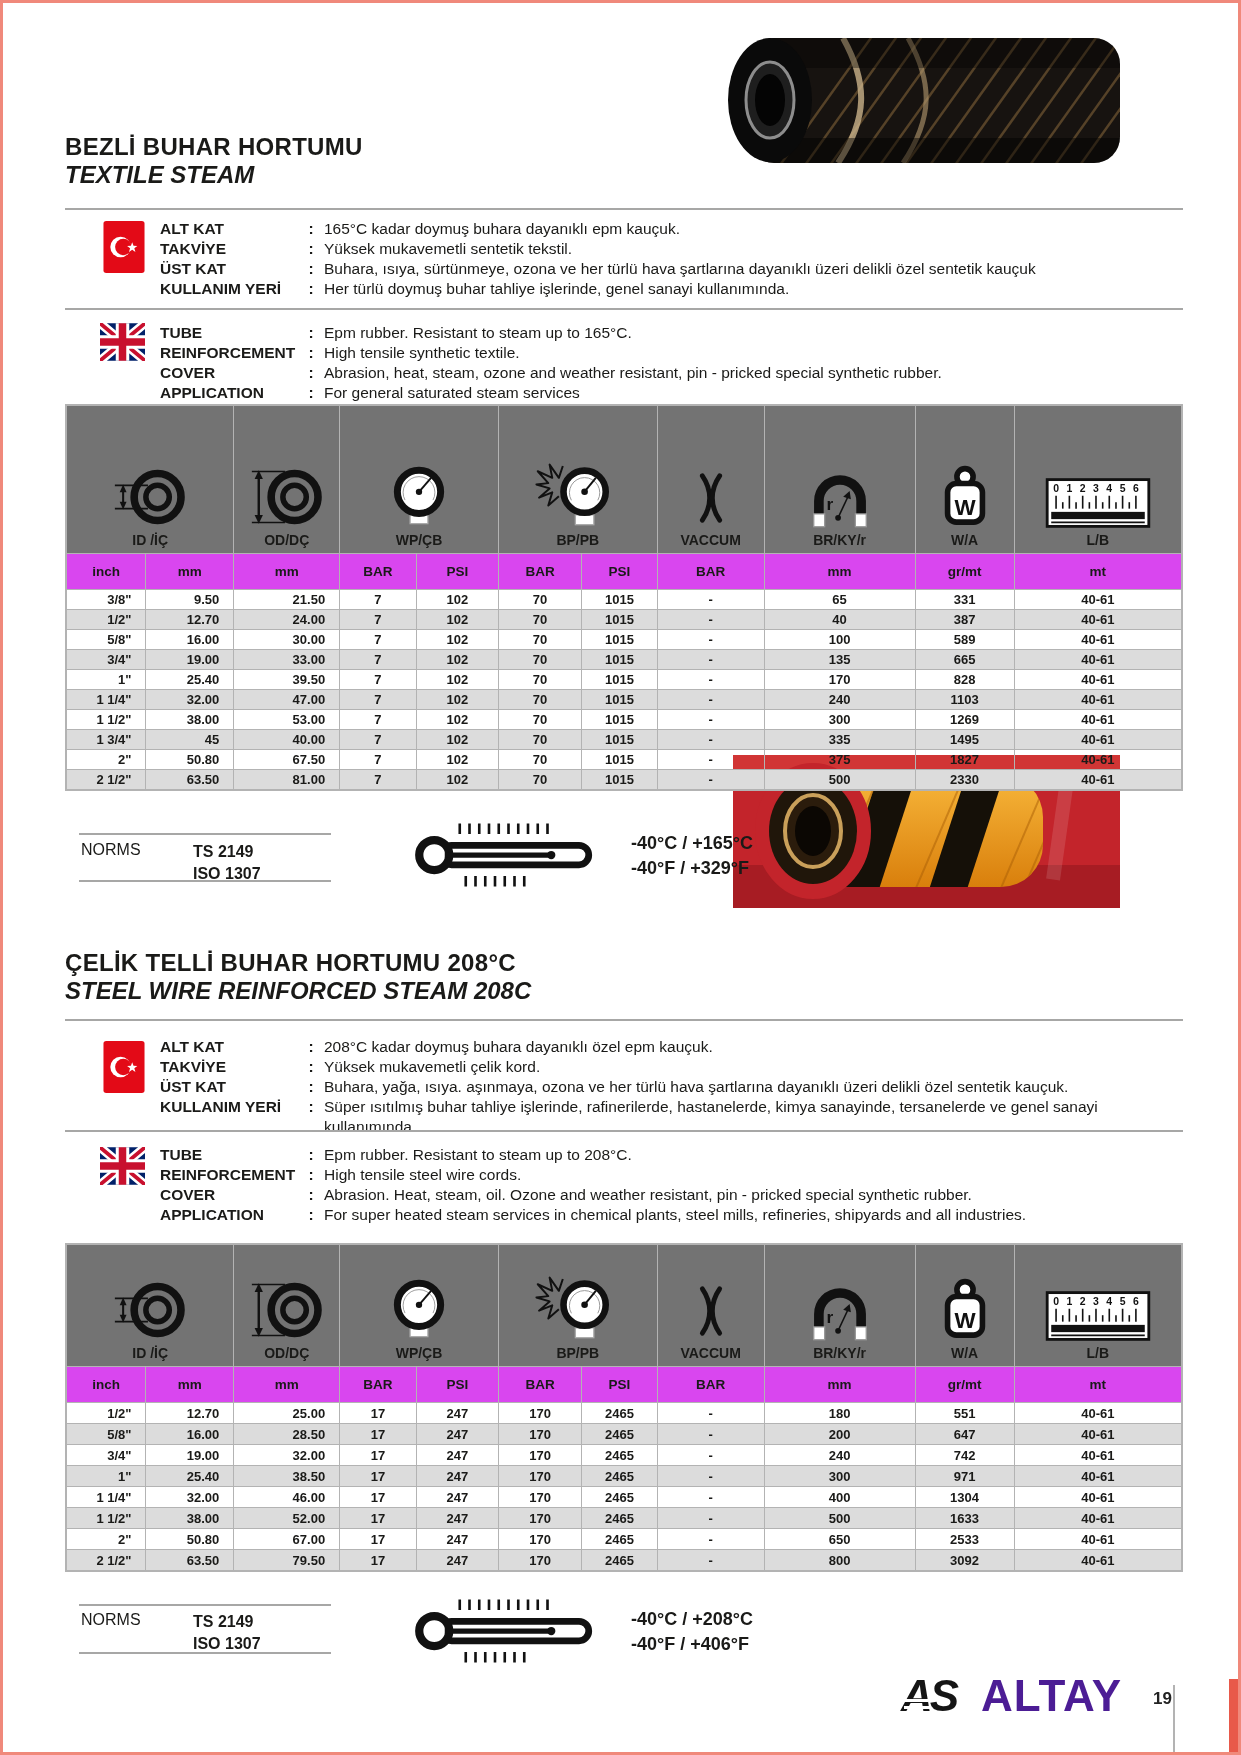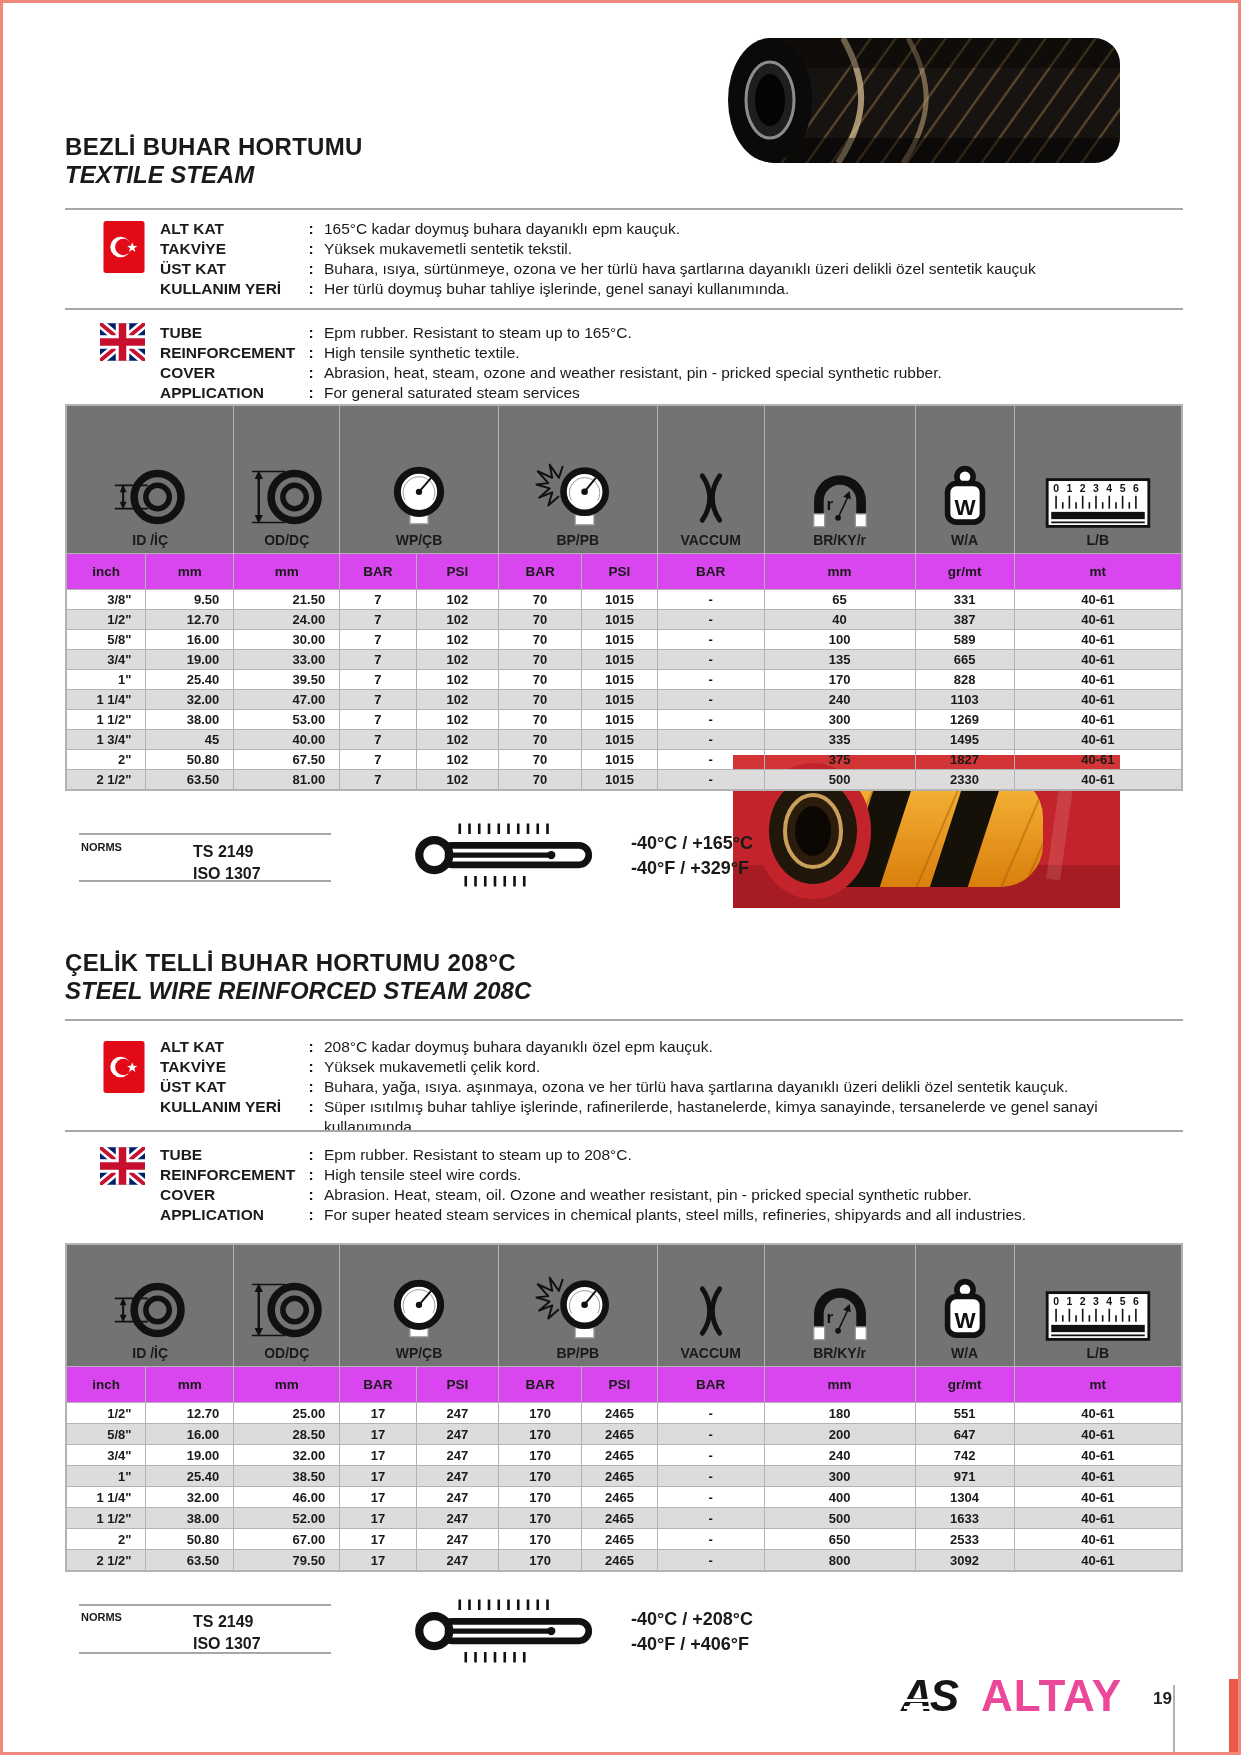--- a/index.html
+++ b/index.html
@@ -31,28 +31,28 @@
   .weight-icon{width:56px;height:64px}
   .length-ruler-icon{width:110px;height:50px}
   .collabel{font-size:14px;font-weight:700;margin-top:4px}
   tr.units td{height:33px;background:#d946ef;font-weight:700;font-size:13.5px;text-align:center}
   tbody td{font-weight:700;font-size:13px;text-align:center;padding:0}
   .t-a tbody td{height:19px}
   .t-b tbody td{height:20px}
   tbody tr:nth-child(even){background:#dcdcdc}
   tbody td:nth-child(1),tbody td:nth-child(2),tbody td:nth-child(3){text-align:right;padding-right:14px}
   .norms-row{display:flex;gap:40px}
-  .norms-label{font-weight:700;font-size:11px;width:72px}
+  .norms-label{font-weight:400;font-size:16px;width:72px}
   .norms-vals div{font-size:16px;font-weight:600;line-height:22px}
   .norms-line{position:absolute;width:252px;height:2px;background:#a7a7a6}
   .thermo{position:absolute;width:235px;height:72px}
   .temps{position:absolute;font-weight:700;font-size:18px;line-height:25px}
   .photo{position:absolute}
   .logo-as{position:absolute;font-size:44px;font-weight:900;font-style:italic;letter-spacing:-3px;color:#151515}
-  .logo-altay{position:absolute;font-size:44px;font-weight:900;color:#ec4899;letter-spacing:1px}
+  .logo-altay{position:absolute;font-size:44px;font-weight:900;color:#4c1d95;letter-spacing:1px}
   .logo-stripe{position:absolute;background:#fff;height:3px;width:26px}
   .page-number{position:absolute;font-size:17px;font-weight:700;color:#222}
   .vline{position:absolute;width:2px;background:#b3b3b3}
   .red-bar{position:absolute;right:0;width:9px;background:#e8594a}
   .defs{position:absolute;width:0;height:0;overflow:hidden}
 </style>
 </head>
 <body>
 
 <div class="page">

